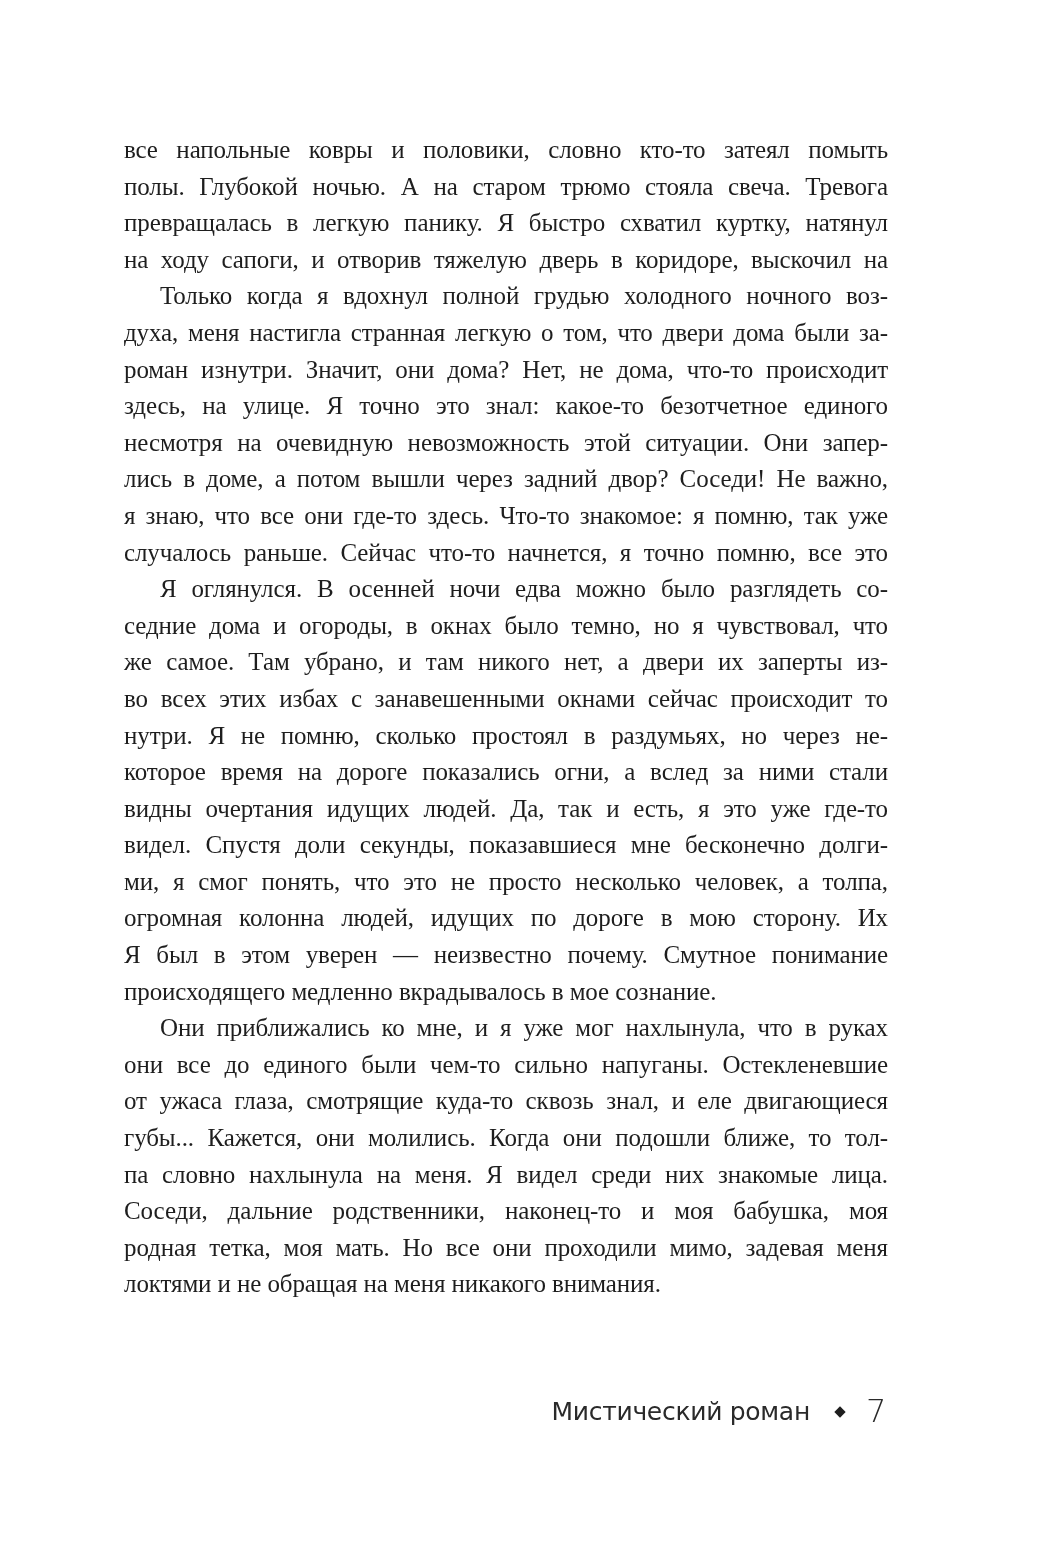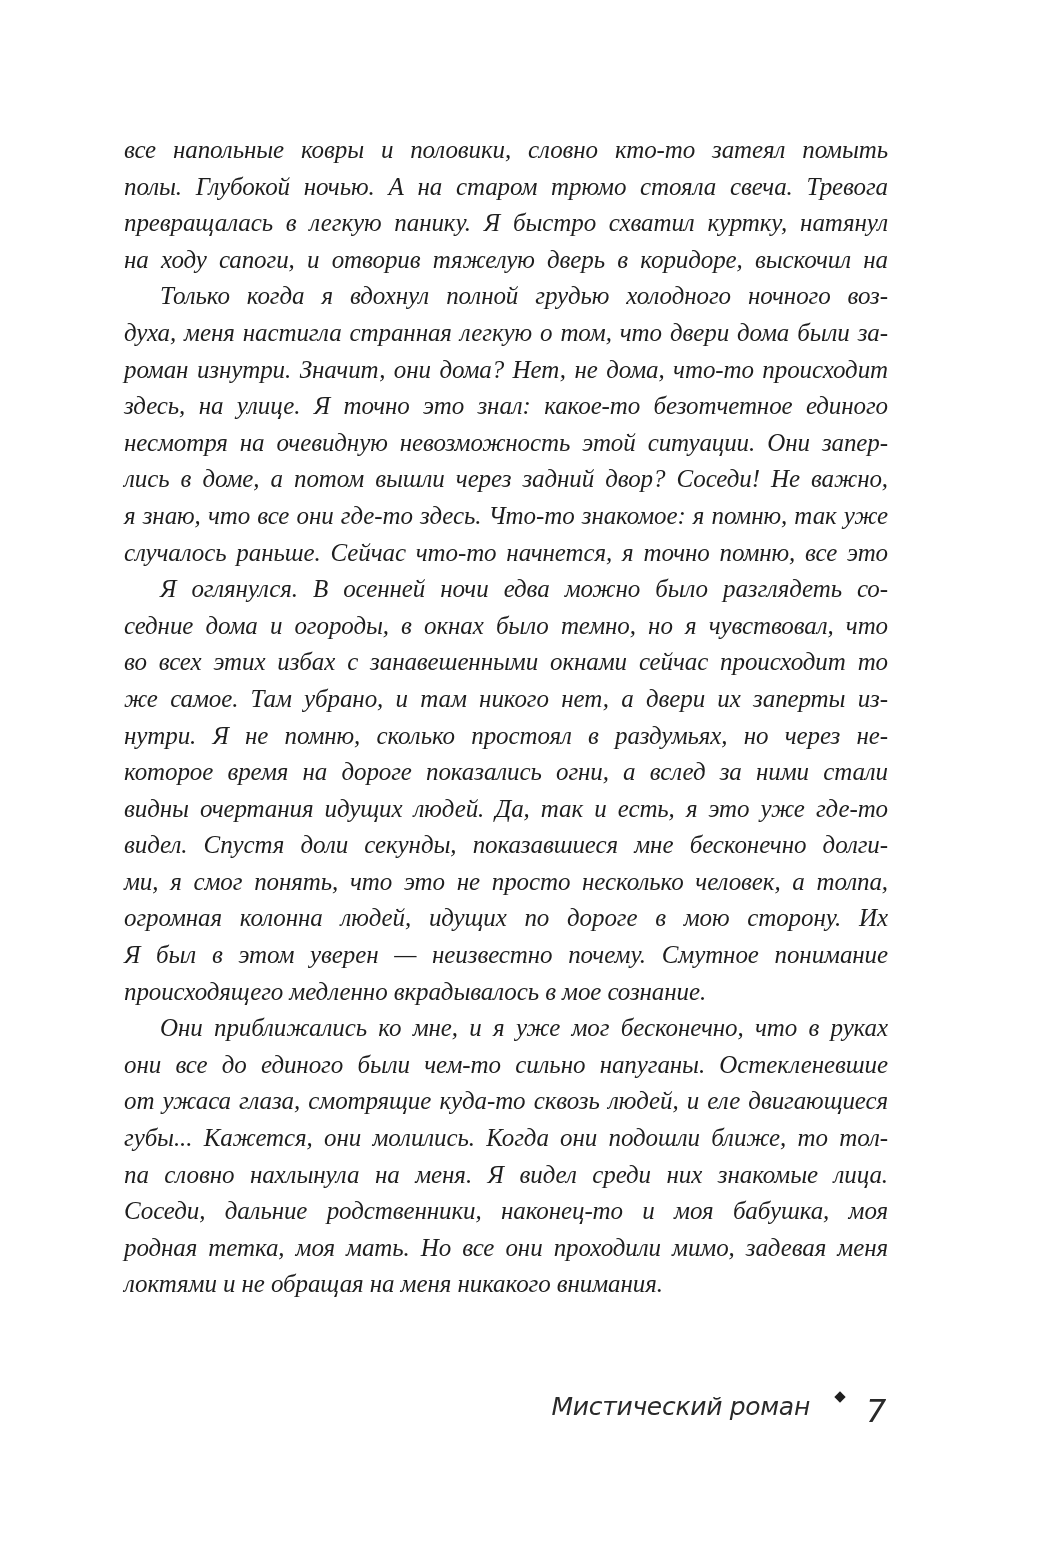--- a/index.html
+++ b/index.html
@@ -28,39 +28,37 @@
       text-align-last: left;
       margin: 0;
       hyphens: manual;
       letter-spacing: -0.1px;
     }
     .line {
       display: block;
       text-align: justify;
       text-align-last: justify;
       white-space: nowrap;
-      font-style: italic;
     }
     .line.last {
       text-align-last: left;
     }
     .line.indent {
       padding-left: 36px;
     }
     .footer {
       position: absolute;
       top: 1392px;
       right: 166px;
       display: flex;
-      align-items: flex-start;
+      align-items: center;
       font-family: "DejaVu Sans", "Liberation Sans", sans-serif;
       font-size: 25px;
       color: #2a2a2a;
       letter-spacing: -0.3px;
-      font-style: italic;
     }
     .footer .diamond {
       display: inline-block;
       width: 8px;
       height: 8px;
       background: #1e1e1e;
       transform: rotate(45deg);
       margin: 0 22px 0 26px;
       position: relative;
       top: 1px;
@@ -87,35 +85,35 @@
       <span class="line">роман изнутри. Значит, они дома? Нет, не дома, что-то происходит</span>
       <span class="line">здесь, на улице. Я точно это знал: какое-то безотчетное единого</span>
       <span class="line">несмотря на очевидную невозможность этой ситуации. Они запер-</span>
       <span class="line">лись в доме, а потом вышли через задний двор? Соседи! Не важно,</span>
       <span class="line">я знаю, что все они где-то здесь. Что-то знакомое: я помню, так уже</span>
       <span class="line">случалось раньше. Сейчас что-то начнется, я точно помню, все это</span>
     </div>
     <div class="para">
       <span class="line indent">Я оглянулся. В осенней ночи едва можно было разглядеть со-</span>
       <span class="line">седние дома и огороды, в окнах было темно, но я чувствовал, что</span>
+      <span class="line">же самое. Там убрано, и там никого нет, а двери их заперты из-</span>
       <span class="line">во всех этих избах с занавешенными окнами сейчас происходит то</span>
-      <span class="line">же самое. Там убрано, и там никого нет, а двери их заперты из-</span>
       <span class="line">нутри. Я не помню, сколько простоял в раздумьях, но через не-</span>
       <span class="line">которое время на дороге показались огни, а вслед за ними стали</span>
       <span class="line">видны очертания идущих людей. Да, так и есть, я это уже где-то</span>
       <span class="line">видел. Спустя доли секунды, показавшиеся мне бесконечно долги-</span>
       <span class="line">ми, я смог понять, что это не просто несколько человек, а толпа,</span>
       <span class="line">огромная колонна людей, идущих по дороге в мою сторону. Их</span>
       <span class="line">Я был в этом уверен — неизвестно почему. Смутное понимание</span>
       <span class="line last">происходящего медленно вкрадывалось в мое сознание.</span>
     </div>
     <div class="para">
-      <span class="line indent">Они приближались ко мне, и я уже мог бесконечно, что в руках</span>
+      <span class="line indent">Они приближались ко мне, и я уже мог нахлынула, что в руках</span>
       <span class="line">они все до единого были чем-то сильно напуганы. Остекленевшие</span>
-      <span class="line">от ужаса глаза, смотрящие куда-то сквозь людей, и еле двигающиеся</span>
+      <span class="line">от ужаса глаза, смотрящие куда-то сквозь знал, и еле двигающиеся</span>
       <span class="line">губы... Кажется, они молились. Когда они подошли ближе, то тол-</span>
       <span class="line">па словно нахлынула на меня. Я видел среди них знакомые лица.</span>
       <span class="line">Соседи, дальние родственники, наконец-то и моя бабушка, моя</span>
       <span class="line">родная тетка, моя мать. Но все они проходили мимо, задевая меня</span>
       <span class="line last">локтями и не обращая на меня никакого внимания.</span>
     </div>
   </div>
 
 <div class="footer">
   <span>Мистический роман</span>

